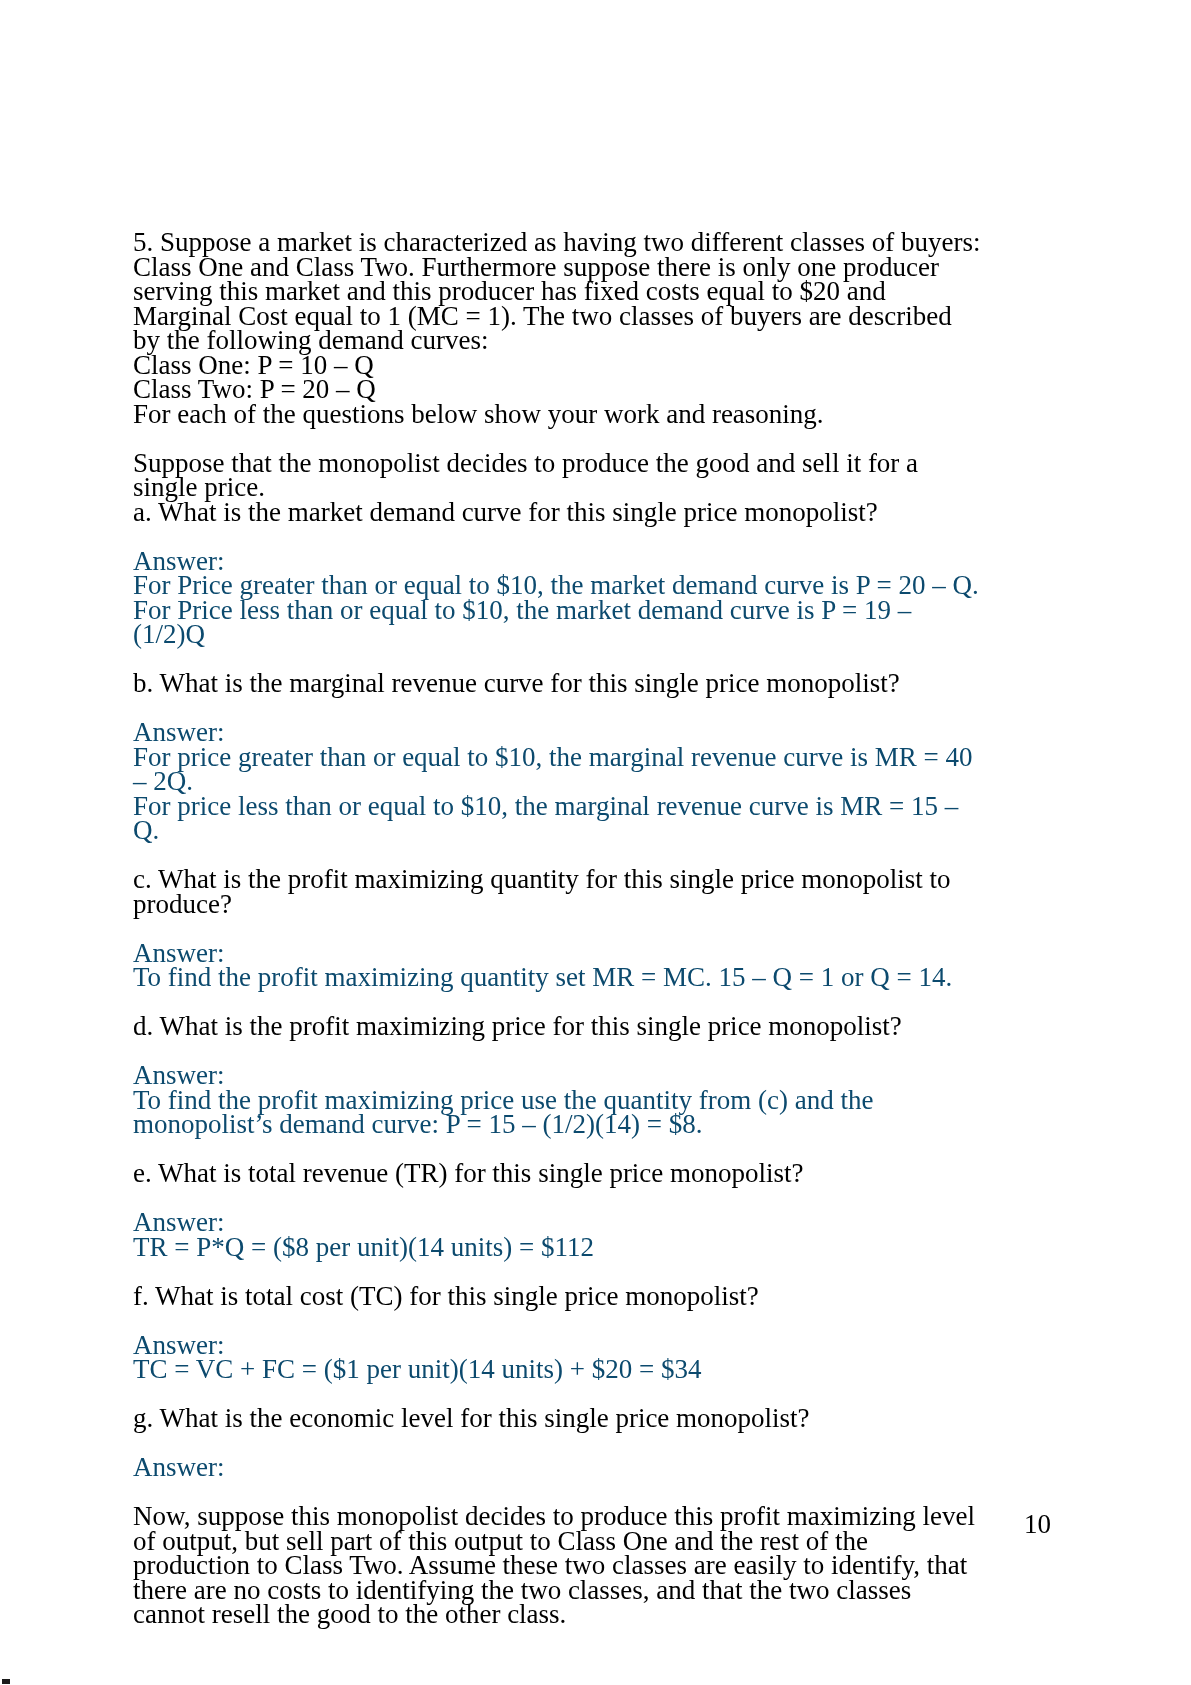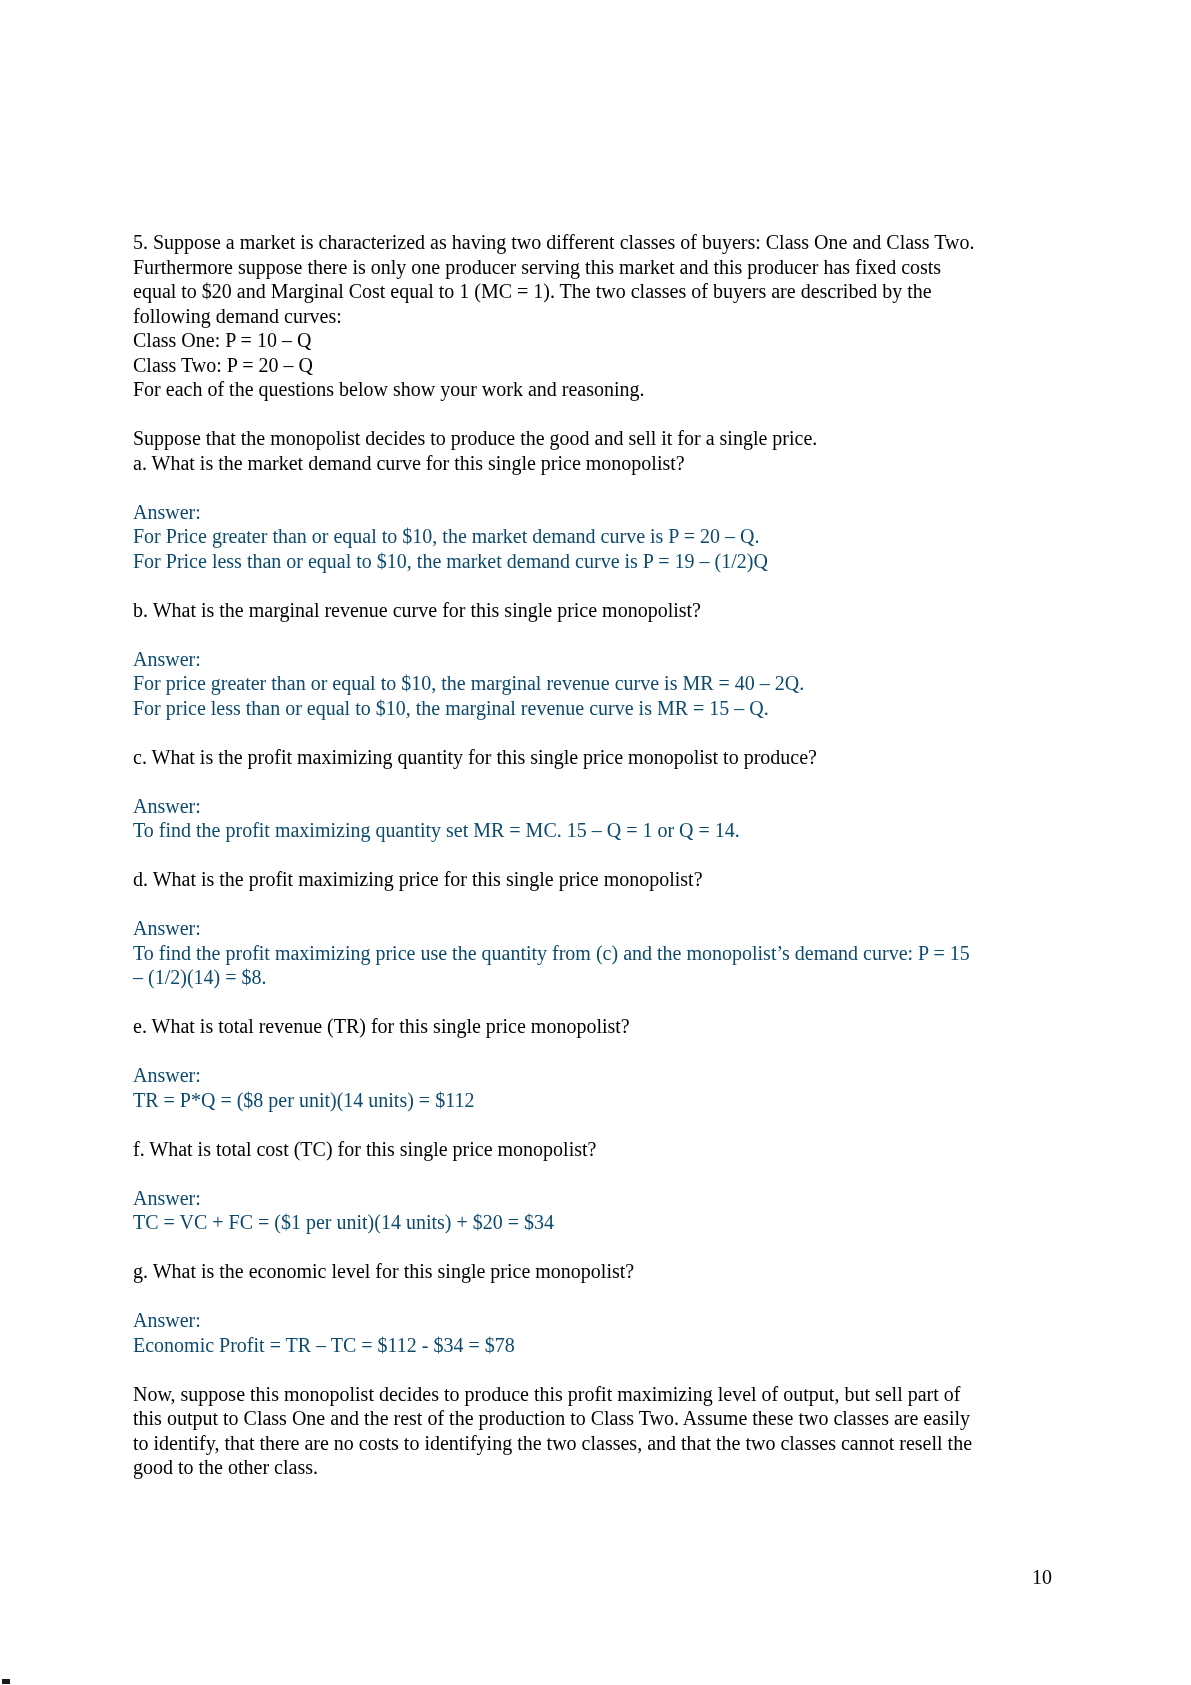--- a/index.html
+++ b/index.html
@@ -6,21 +6,21 @@
       margin: 0;
       padding: 0;
       background: #ffffff;
     }
     .page {
       position: relative;
       width: 1191px;
       height: 1685px;
       background: #ffffff;
       font-family: "Liberation Serif", serif;
-      font-size: 20px;
+      font-size: 27px;
       line-height: 24.5px;
       color: #000000;
       overflow: hidden;
     }
     .content {
       position: absolute;
       left: 133px;
       top: 230px;
       width: 850px;
     }
@@ -32,23 +32,22 @@
       padding: 0;
     }
     .indent {
       margin-left: 72px;
     }
     .red {
       color: #0c4a6e;
     }
     .page-number {
       position: absolute;
-      top: 1565px;
+      top: 1512px;
       left: 1024px;
-      margin-left: 8px;
     }
     .corner-mark {
       position: absolute;
       left: 2px;
       top: 1679px;
       width: 8px;
       height: 5px;
       background: #1a1a1a;
     }
   </style>
@@ -121,21 +120,20 @@
       <p class="line red">Answer:</p>
       <p class="line red">TC = VC + FC = ($1 per unit)(14 units) + $20 = $34</p>
     </div>
 
     <div class="block">
       <p class="line">g. What is the economic level for this single price monopolist?</p>
     </div>
 
     <div class="block">
       <p class="line red">Answer:</p>
-      <p class="line red">Economic Profit = TR – TC = $112 - $34 = $78</p>
     </div>
 
     <div class="block">
       <p class="line">Now, suppose this monopolist decides to produce this profit maximizing level of output, but sell part of this output to Class One and the rest of the production to Class Two. Assume these two classes are easily to identify, that there are no costs to identifying the two classes, and that the two classes cannot resell the good to the other class.</p>
     </div>
 
   </div>
 
   <div class="page-number">10</div>
   <div class="corner-mark"></div>

